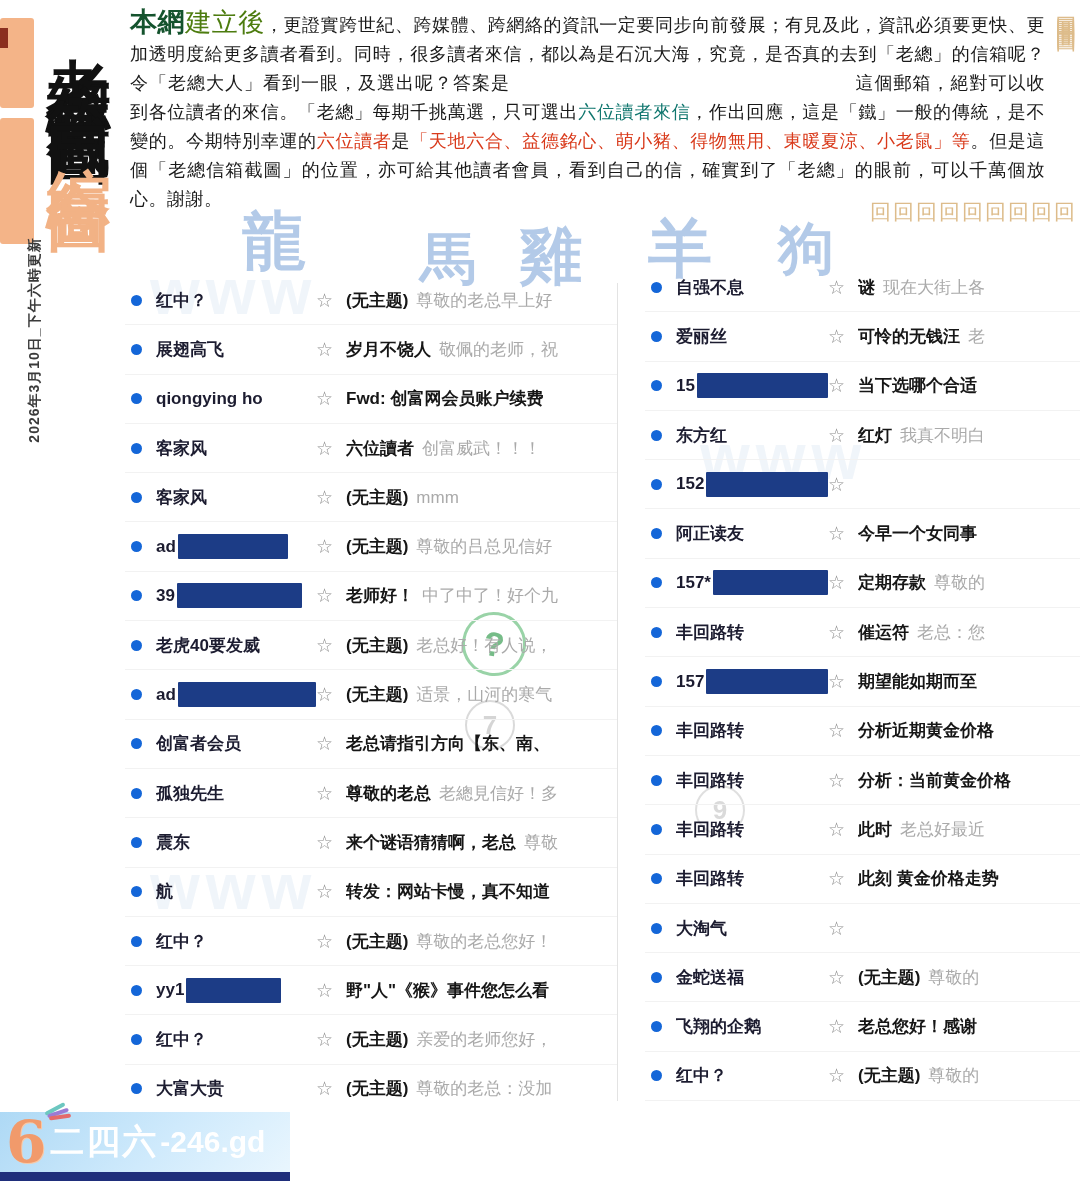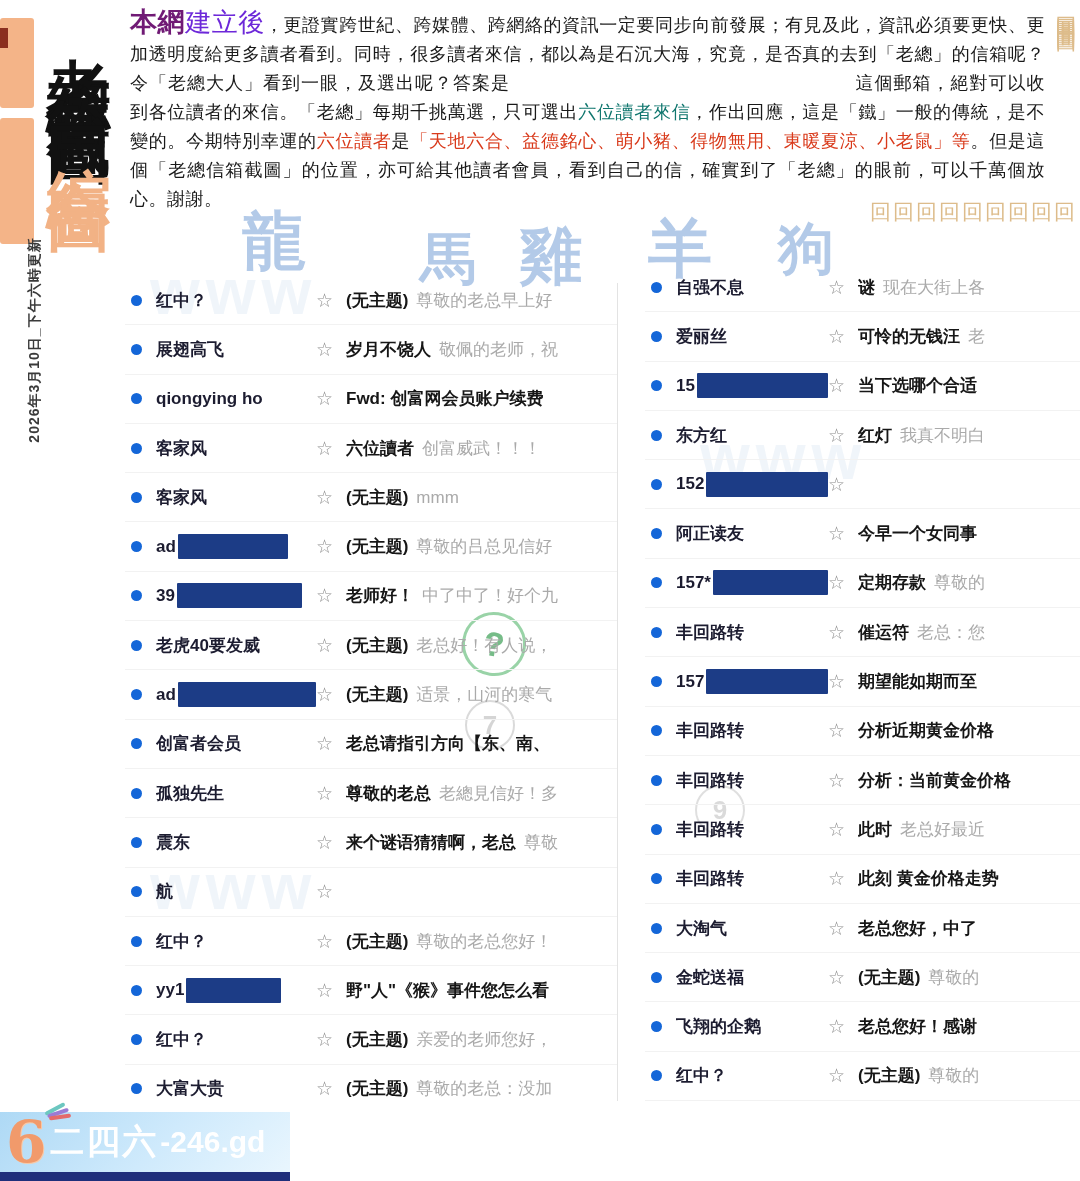--- a/index.html
+++ b/index.html
@@ -20,22 +20,22 @@
   
   .date-note{position:absolute;left:-72px;top:330px;width:216px;height:20px;
              transform:rotate(-90deg);transform-origin:center;
              font-size:14px;font-weight:bold;color:#3a3a3a;text-align:center;
              letter-spacing:1px;white-space:nowrap;}
 
   
   .intro{position:absolute;left:130px;top:8px;width:915px;
          font-size:18px;line-height:29px;color:#1a1a1a;text-align:justify;
          letter-spacing:.5px;}
-  .intro .lead-a{font-size:27px;font-weight:bold;color:#701a75;}
-  .intro .lead-b{font-size:26px;color:#6d28d9;}
+  .intro .lead-a{font-size:27px;font-weight:bold;color:#14532d;}
+  .intro .lead-b{font-size:26px;color:#4d7c0f;}
   .seg-normal{color:#1a1a1a;}
   .seg-magenta{color:#0f766e;}
   .seg-red{color:#d93a1b;}
   .seg-gap{display:inline-block;width:345px;height:1px;}
 
   
   .meander-v{position:absolute;right:1px;top:0;width:28px;height:228px;
              writing-mode:vertical-rl;text-orientation:upright;
              font-size:21px;line-height:26px;color:#d8b177;letter-spacing:2px;
              overflow:hidden;opacity:.85;}
@@ -253,20 +253,21 @@
       <span class="star">☆</span>
       <span class="subjwrap"><span class="subj">来个谜语猜猜啊，老总</span><span class="prev">尊敬</span></span>
     </div>
 
     <div class="mail-row">
       <span class="bullet"></span>
       <span class="sender">
           <span class="sender-txt">航</span>
         </span>
       <span class="star">☆</span>
+      <span class="subjwrap"><span class="subj">转发：网站卡慢，真不知道</span><span class="prev"></span></span>
     </div>
 
     <div class="mail-row">
       <span class="bullet"></span>
       <span class="sender">
           <span class="sender-txt">红中？</span>
         </span>
       <span class="star">☆</span>
       <span class="subjwrap"><span class="subj">(无主题)</span><span class="prev">尊敬的老总您好！</span></span>
     </div>
@@ -419,21 +420,20 @@
       <span class="star">☆</span>
       <span class="subjwrap"><span class="subj">此刻 黄金价格走势</span><span class="prev"></span></span>
     </div>
 
     <div class="mail-row">
       <span class="bullet"></span>
       <span class="sender">
           <span class="sender-txt">大淘气</span>
         </span>
       <span class="star">☆</span>
-      <span class="subjwrap"><span class="subj">老总您好，中了</span><span class="prev"></span></span>
     </div>
 
     <div class="mail-row">
       <span class="bullet"></span>
       <span class="sender">
           <span class="sender-txt">金蛇送福</span>
         </span>
       <span class="star">☆</span>
       <span class="subjwrap"><span class="subj">(无主题)</span><span class="prev">尊敬的</span></span>
     </div>

